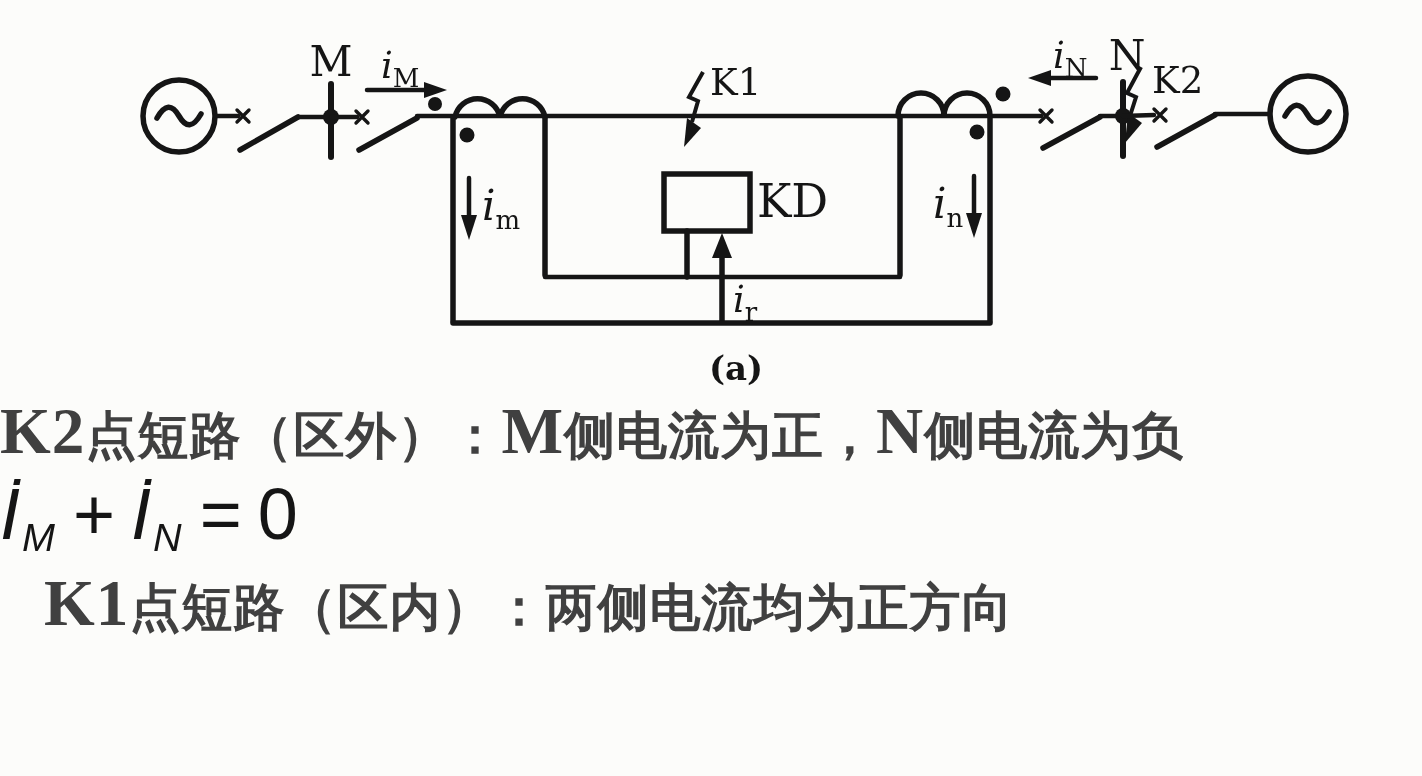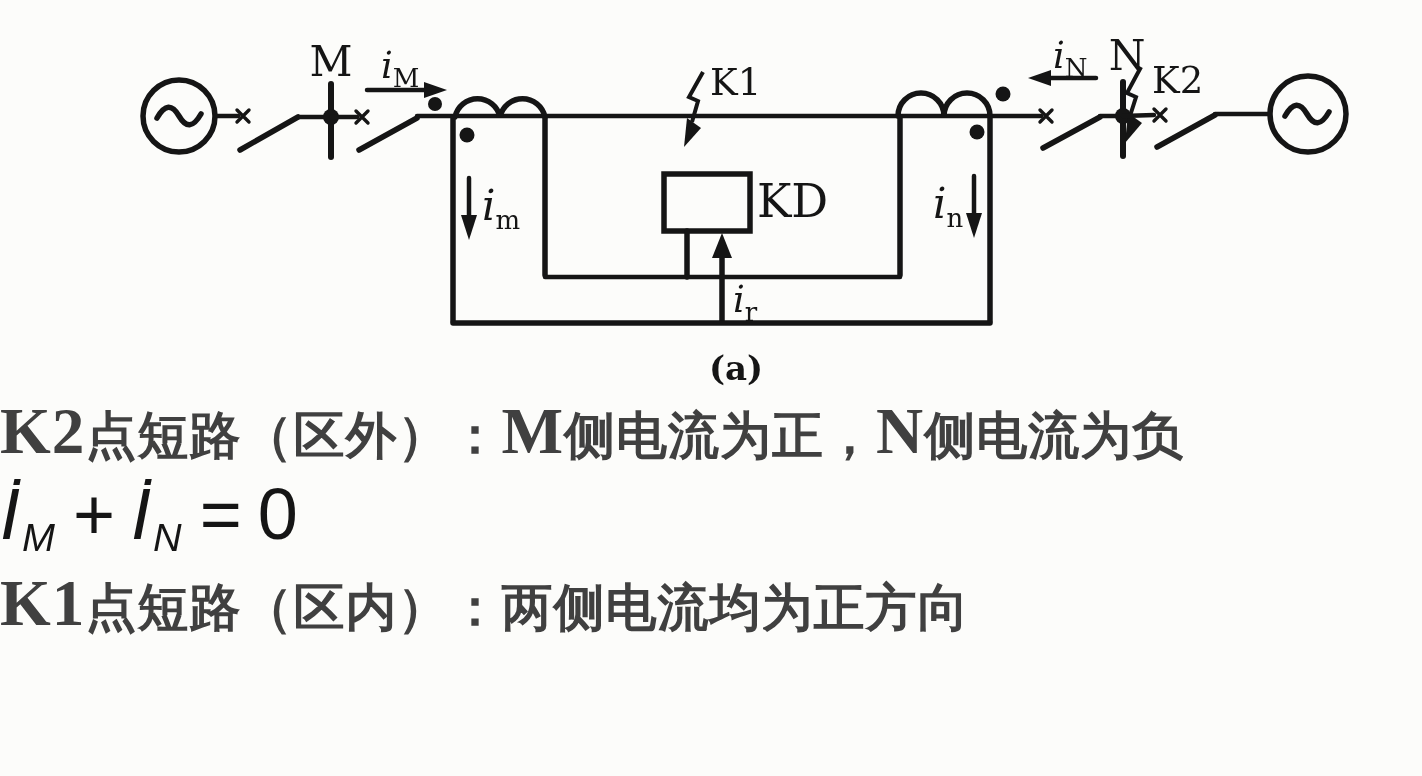--- a/index.html
+++ b/index.html
@@ -32,21 +32,21 @@
   .formula{
     text-align:left;font-family:Liberation Sans, sans-serif;
     font-size:72px;line-height:1.3;color:#151515;white-space:nowrap;
   }
   .fbase{font-style:italic;}
   .fsub{font-style:italic;font-size:0.55em;vertical-align:-0.3em;margin-left:2px;margin-right:2px;}
   .fop{margin:0 16px;}
   .fnum{font-style:normal;}
   .mt14{margin-top:14px;}
   .mt6{margin-top:2px;}
-  .mt18{margin-top:14px;}
+  .mt18{margin-top:14px;padding-left:44px;}
 </style>
 </head>
 <body>
 
 <div class="stage">
 
   <svg width="1422" height="392" viewBox="0 0 1422 392">
 
     <g>
       <circle class="thick" cx="179" cy="116" r="36" stroke-width="5"></circle>

